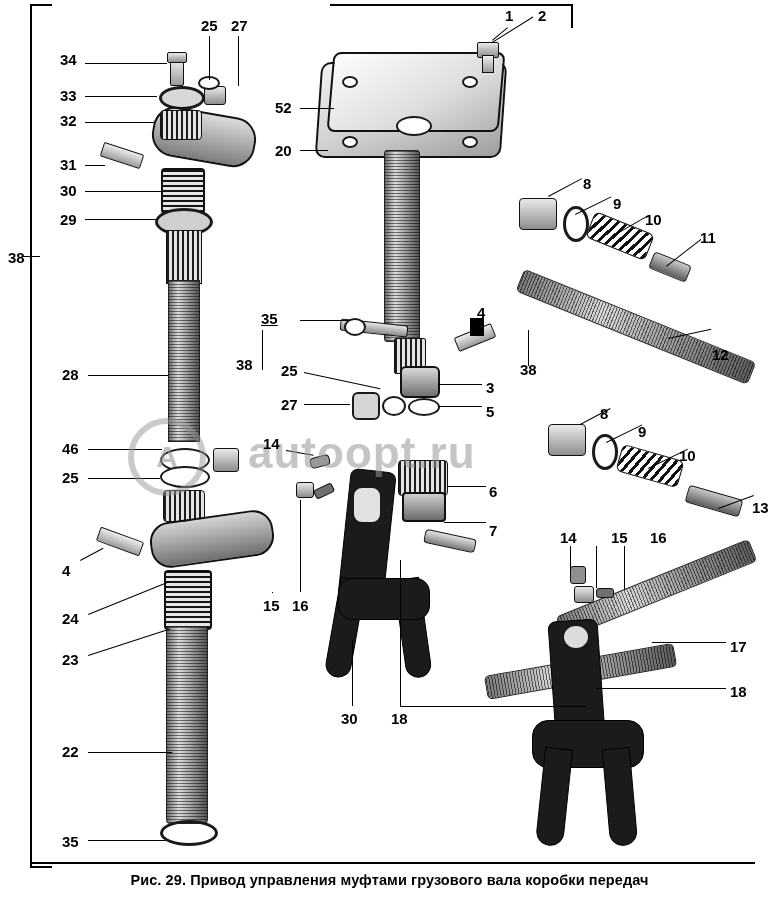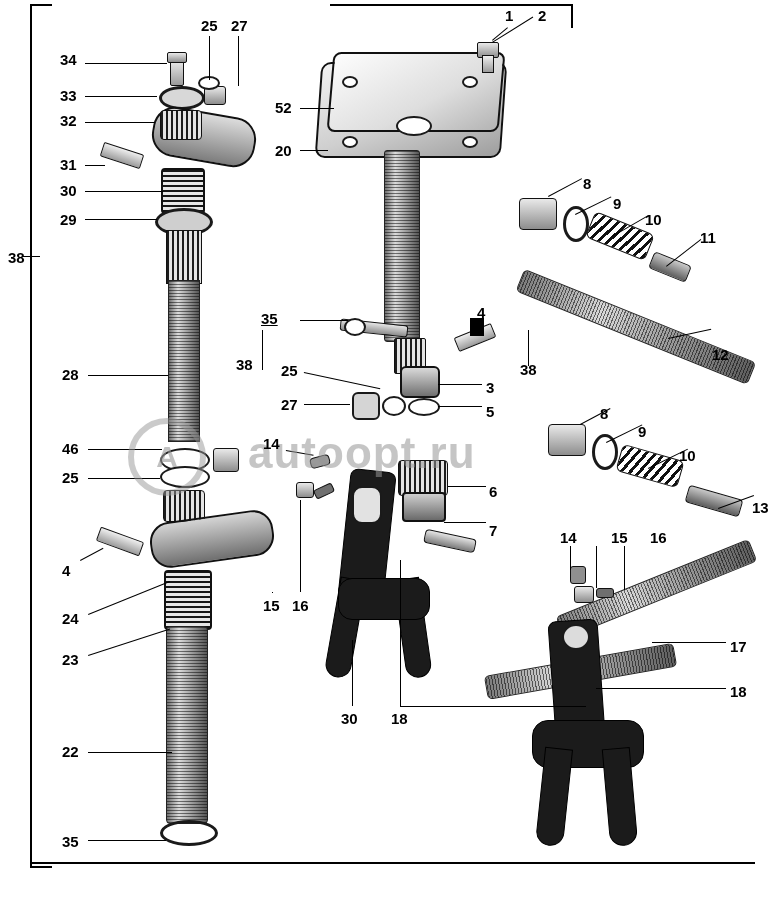--- a/index.html
+++ b/index.html
@@ -296,13 +296,14 @@
       <div class="callout" style="left: 62px; top: 611px;">24</div>
       <div class="callout" style="left: 730px; top: 639px;">17</div>
       <div class="callout" style="left: 62px; top: 652px;">23</div>
       <div class="callout" style="left: 730px; top: 684px;">18</div>
       <div class="callout" style="left: 341px; top: 711px;">30</div>
       <div class="callout" style="left: 391px; top: 711px;">18</div>
       <div class="callout" style="left: 62px; top: 744px;">22</div>
       <div class="callout" style="left: 62px; top: 834px;">35</div>
     </div>
 
+  <div class="caption" style="top:872px;">Рис. 29. Привод управления муфтами грузового вала коробки передач</div>
 </div>
 
 </body></html>

